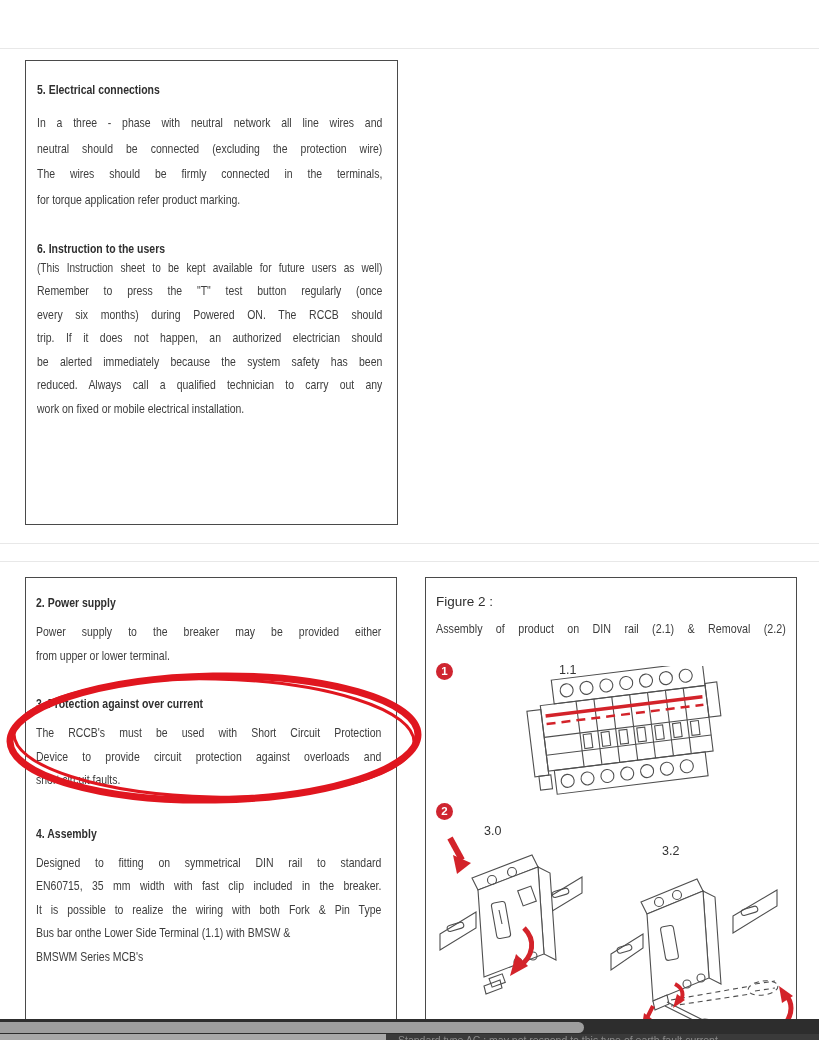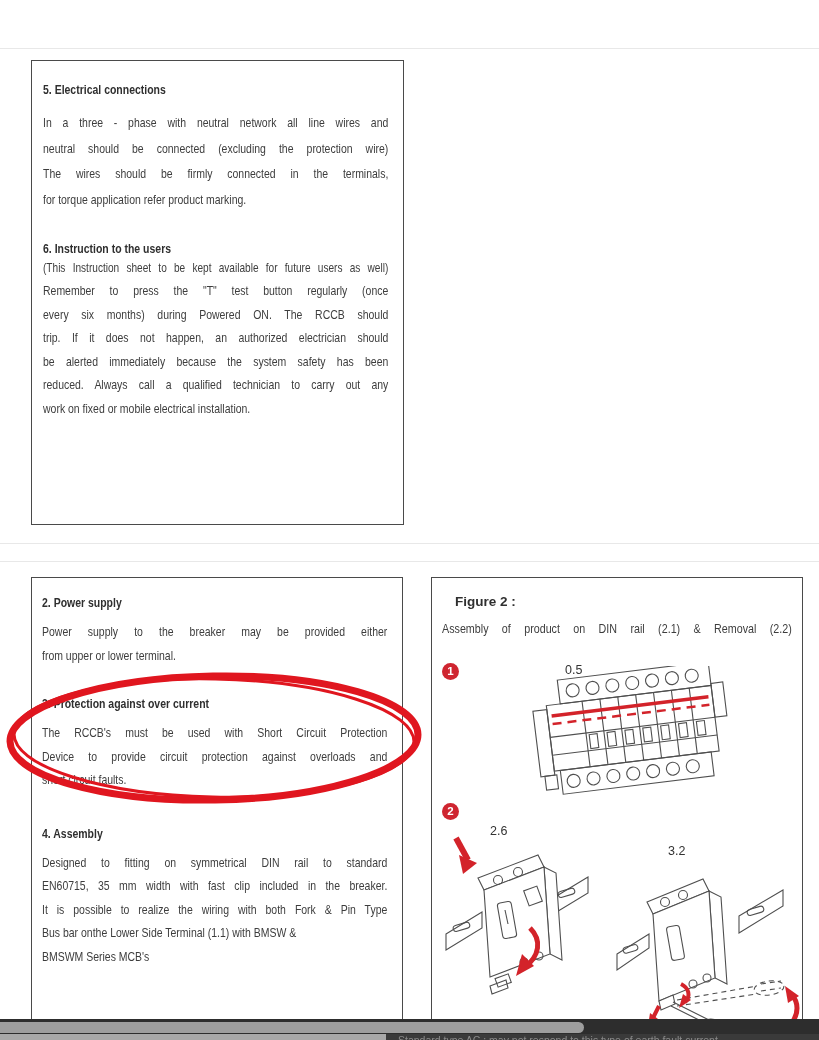--- a/index.html
+++ b/index.html
@@ -1,37 +1,37 @@
 <!DOCTYPE html>
 <html><head>
 <meta charset="utf-8">
 <style>
   html,body{margin:0;padding:0;}
   #screen{
     position:relative; width:819px; height:1040px; background:#ffffff;
     overflow:hidden; font-family:"Liberation Sans", sans-serif; color:#3d3d3d;
   }
   .hline{position:absolute; left:0; width:819px; height:1px; background:#e8e8e8;}
-  .box{position:absolute; background:#fff; border:1.6px solid #4a4a4a; box-sizing:border-box;margin-left:6px;}
+  .box{position:absolute; background:#fff; border:1.6px solid #4a4a4a; box-sizing:border-box;}
   #box-tl{left:25px; top:60px;  width:373px; height:465px;}
   #box-tr{left:425px; top:60px; width:372px; height:465px;}
   #box-bl{left:25px; top:577px; width:372px; height:450px; border-bottom:none;}
   #box-br{left:425px; top:577px; width:372px; height:450px; border-bottom:none; overflow:hidden;}
 
   .txtcol{position:absolute; width:445px; transform:scaleX(0.776); transform-origin:0 0;}
   .sec-h{font-weight:700; font-size:13.5px; color:#2f2f2f; line-height:17px;}
   .ln{font-size:13.5px; color:#3d3d3d;}
   .l25{height:25.5px; line-height:25.5px;}
   .l23{height:23.5px; line-height:23.5px;}
   .jline{text-align:justify; text-align-last:justify;}
   .lline{text-align:left;}
   .note{font-size:13px; height:22px; line-height:22px;}
 
   
-  .fig-title{position:absolute; left:23px; top:16px; font-weight:700; font-size:13.5px; color:#2f2f2f;}
+  .fig-title{position:absolute; left:10px; top:16px; font-weight:400; font-size:13.5px; color:#2f2f2f;}
   .subcol{position:absolute; left:10px; top:41px; width:440px; transform:scaleX(0.795); transform-origin:0 0;}
   .marker{position:absolute; width:17px; height:17px; border-radius:50%; background:#cf2530;
           color:#fff; font-size:11.5px; font-weight:700; display:flex; align-items:center;
           justify-content:center; line-height:17px;}
   .figlabel{position:absolute; font-size:12.5px; color:#333;}
 
   #annotation{position:absolute; left:2px; top:668px; width:424px; height:140px; z-index:6; pointer-events:none;}
 
   
   #footer{position:absolute; left:0; top:1019px; width:819px; height:21px; background:#2d2d2d; z-index:9;}
@@ -98,22 +98,22 @@
 
   <div class="box" id="box-br">
     <div class="fig-title">Figure 2 :</div>
     <div class="subcol">
       <div class="ln jline" style="height:20px; line-height:20px;">Assembly of product on DIN rail (2.1) &amp; Removal (2.2)</div>
     </div>
 
     <div class="marker" style="left:10px; top:85px;">1</div>
     <div class="marker" style="left:10px; top:225px;">2</div>
 
-    <div class="figlabel" style="left:133px; top:85px;">0.5</div>
-    <div class="figlabel" style="left:58px;  top:246px;">2.6</div>
+    <div class="figlabel" style="left:133px; top:85px;">1.1</div>
+    <div class="figlabel" style="left:58px;  top:246px;">3.0</div>
     <div class="figlabel" style="left:236px; top:266px;">3.2</div>
 
     <svg class="drawing" style="left:88px; top:88px;" width="215" height="130" viewBox="0 0 215 130">
       <g transform="rotate(-7 107 65)" stroke="#4f4f4f" fill="none" stroke-width="1.1">
         <rect x="44" y="6" width="152" height="24"></rect>
         <circle cx="58" cy="18" r="6.5"></circle>
           <circle cx="78" cy="18" r="6.5"></circle>
           <circle cx="98" cy="18" r="6.5"></circle>
         <circle cx="118" cy="18" r="6.5"></circle>
           <circle cx="138" cy="18" r="6.5"></circle>

